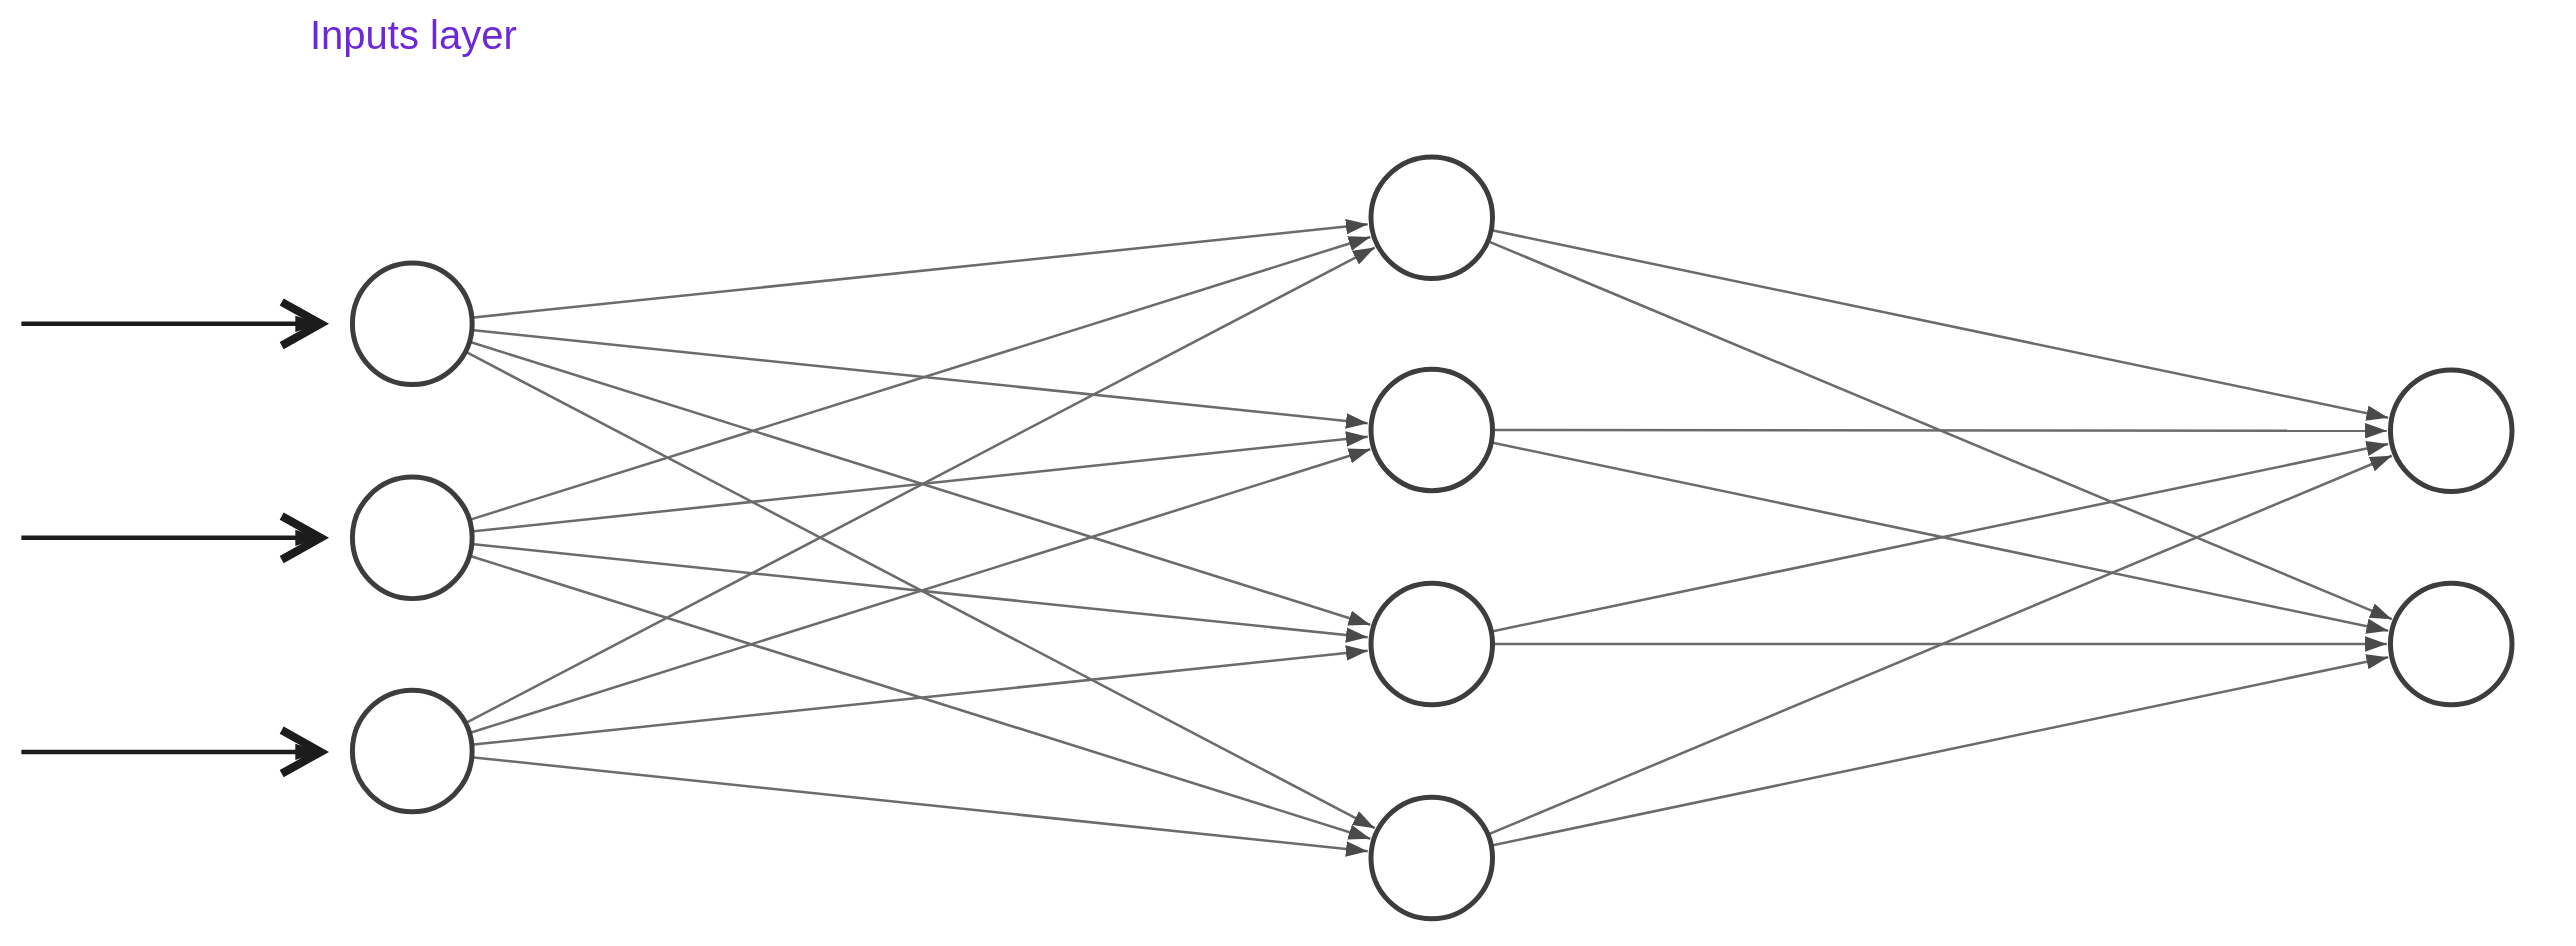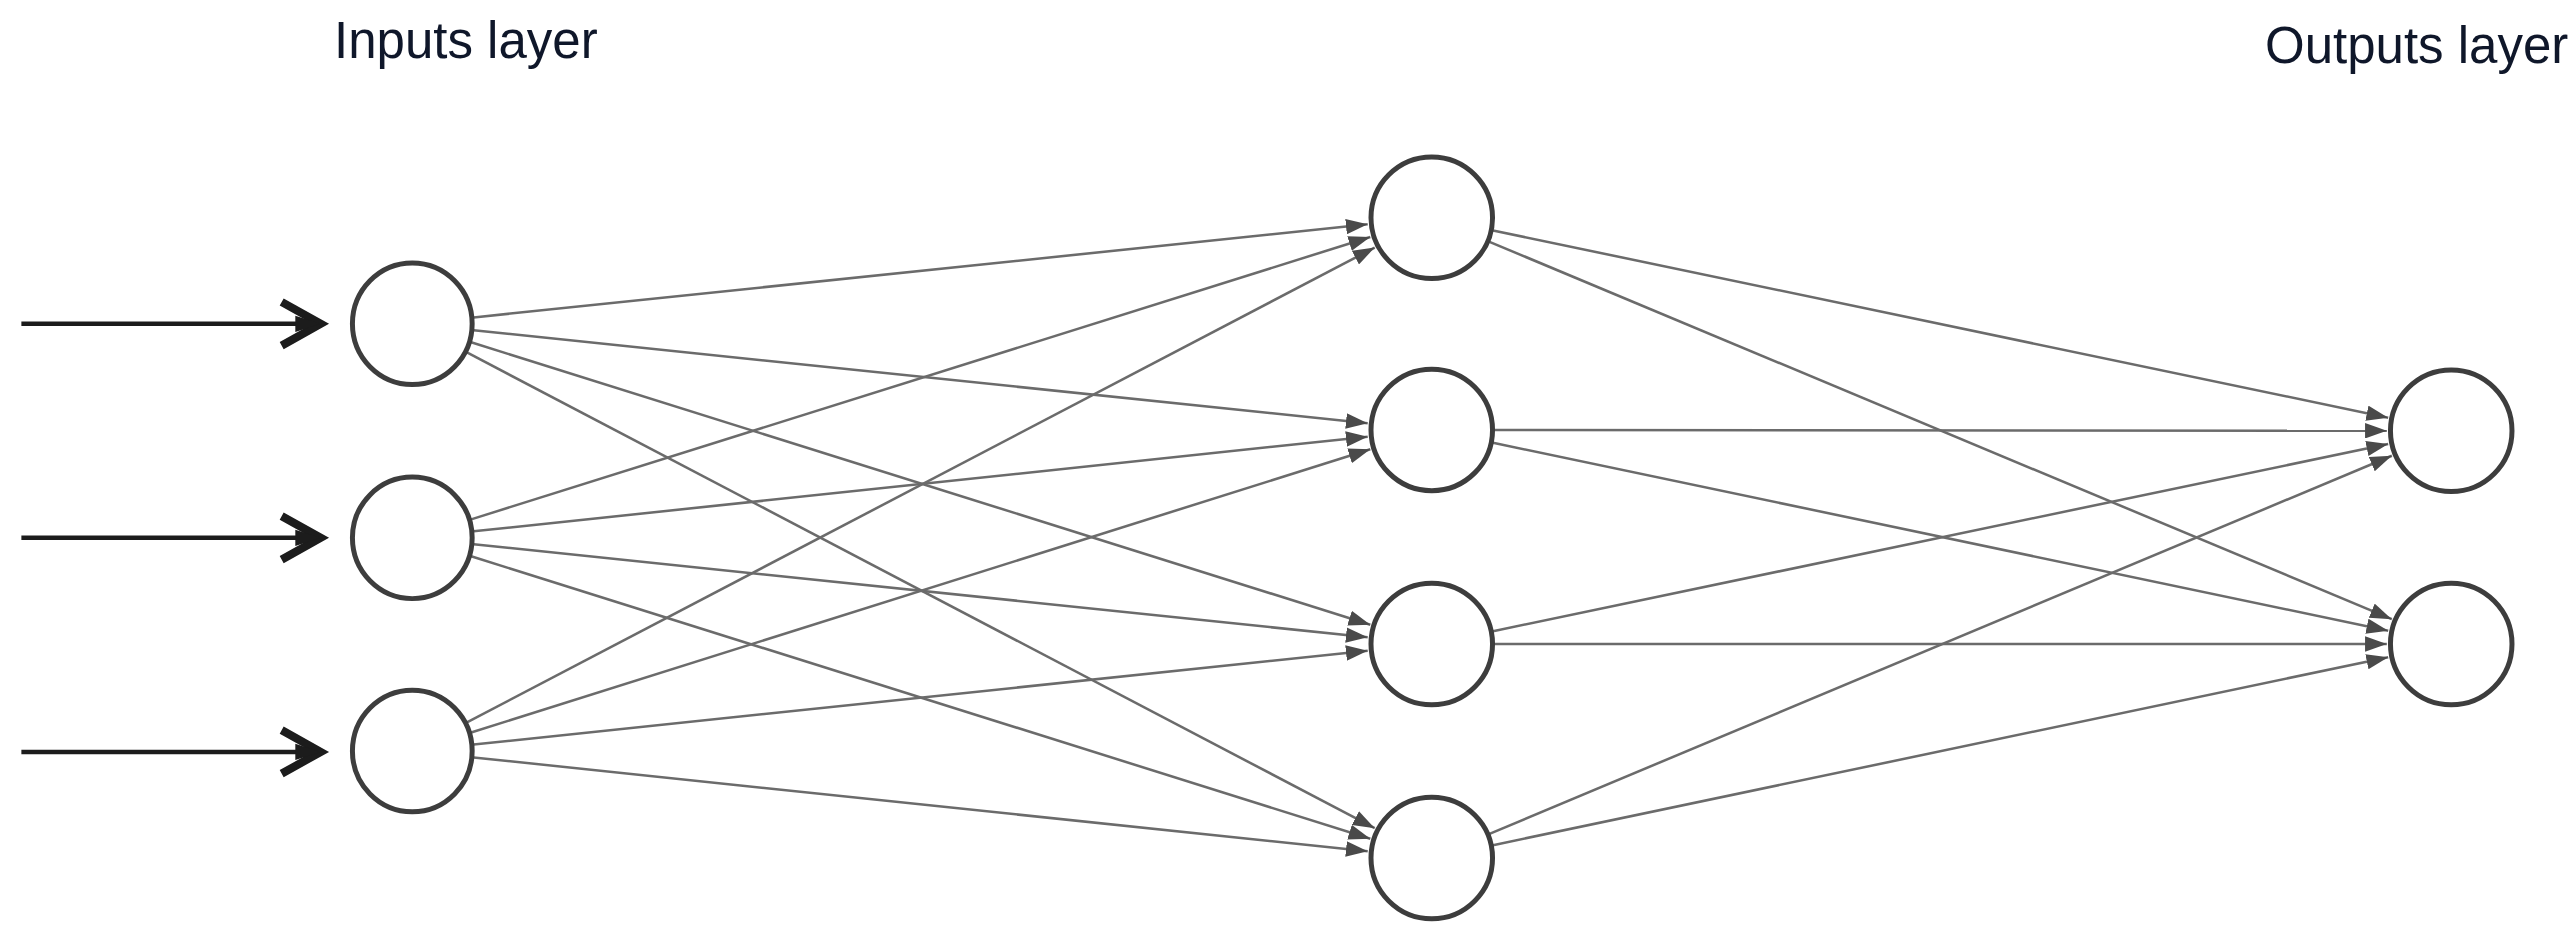--- a/index.html
+++ b/index.html
@@ -6,25 +6,24 @@
   .canvas {
     position: relative;
     width: 2576px;
     height: 946px;
     background: #ffffff;
     overflow: hidden;
     font-family: "Liberation Sans", sans-serif;
   }
   .layer-label {
     position: absolute;
-    font-size: 51px;
+    font-size: 40px;
     line-height: 1.1;
-    color: #0f172a;
+    color: #6d28d9;
     white-space: nowrap;
-    margin-left: 24px;
   }
   .label-inputs  { left: 310px;  top: 12.7px; }
   .label-hidden  { left: 1250px; top: 9px; }
   .label-outputs { left: 2241px; top: 18px; }
   svg.net { position: absolute; left: 0; top: 0; }
 </style>
 </head>
 <body>
 
 <div class="canvas">
@@ -79,15 +78,14 @@
         <ellipse cx="454" cy="828" rx="66" ry="67" fill="#ffffff" stroke="#3d3d3d" stroke-width="5.5"></ellipse>
         <ellipse cx="1578" cy="240" rx="67" ry="67" fill="#ffffff" stroke="#3d3d3d" stroke-width="5.5"></ellipse>
         <ellipse cx="1578" cy="474" rx="67" ry="67" fill="#ffffff" stroke="#3d3d3d" stroke-width="5.5"></ellipse>
         <ellipse cx="1578" cy="710" rx="67" ry="67" fill="#ffffff" stroke="#3d3d3d" stroke-width="5.5"></ellipse>
         <ellipse cx="1578" cy="946" rx="67" ry="67" fill="#ffffff" stroke="#3d3d3d" stroke-width="5.5"></ellipse>
         <ellipse cx="2702" cy="475" rx="67" ry="67" fill="#ffffff" stroke="#3d3d3d" stroke-width="5.5"></ellipse>
         <ellipse cx="2702" cy="710" rx="67" ry="67" fill="#ffffff" stroke="#3d3d3d" stroke-width="5.5"></ellipse>
       </g>
     </svg>
   <div class="layer-label label-inputs">Inputs layer</div>
-  <div class="layer-label label-outputs">Outputs layer</div>
 </div>
 
 
 </body></html>

